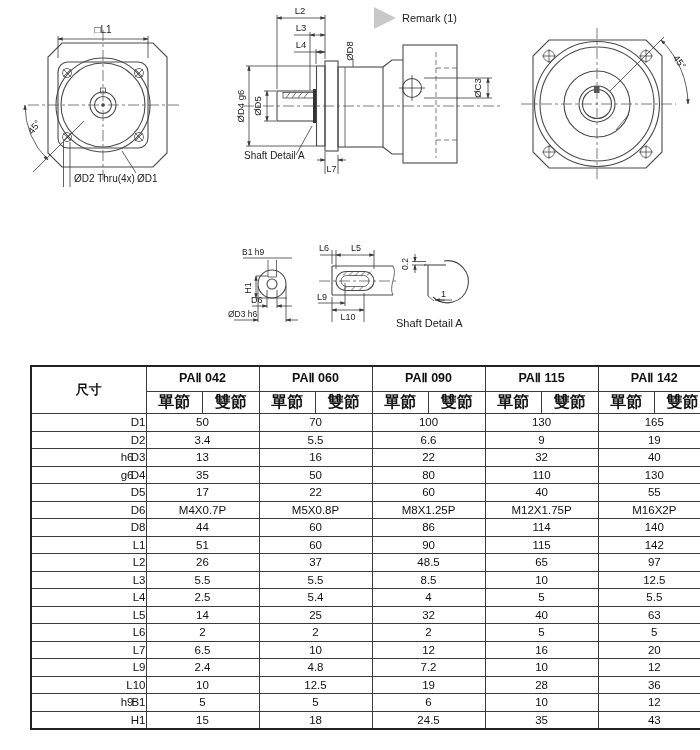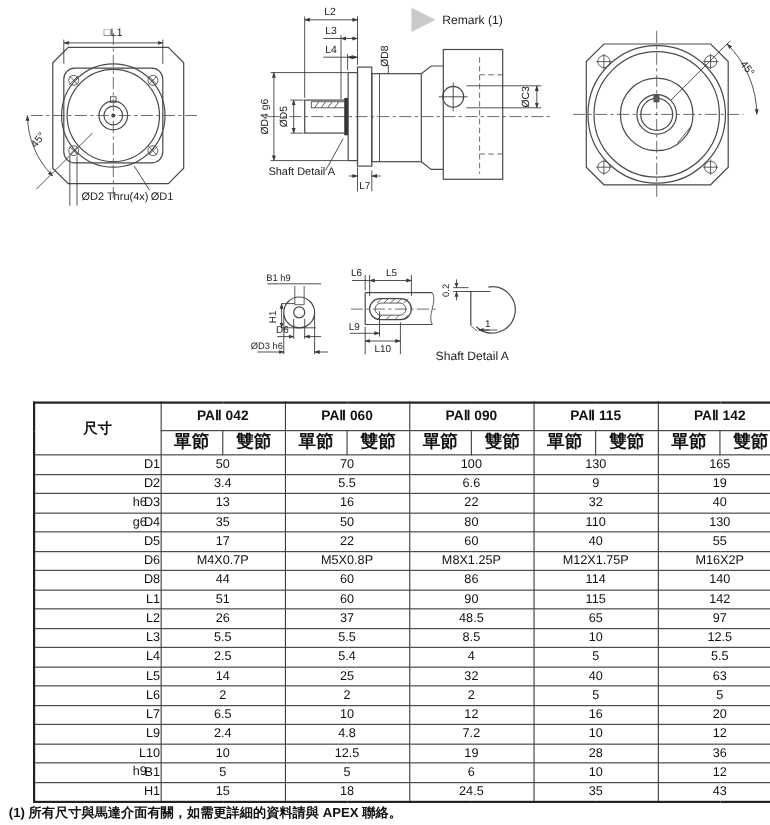--- a/index.html
+++ b/index.html
@@ -452,14 +452,13 @@
             <td colspan="2">15</td>
             <td colspan="2">18</td>
             <td colspan="2">24.5</td>
             <td colspan="2">35</td>
             <td colspan="2">43</td>
           </tr>
         </tbody>
     </table>
   </div>
 
-  <div class="footnote">(1) 所有尺寸與馬達介面有關，如需更詳細的資料請與 APEX 聯絡。</div>
 </div>
 
 </body></html>

